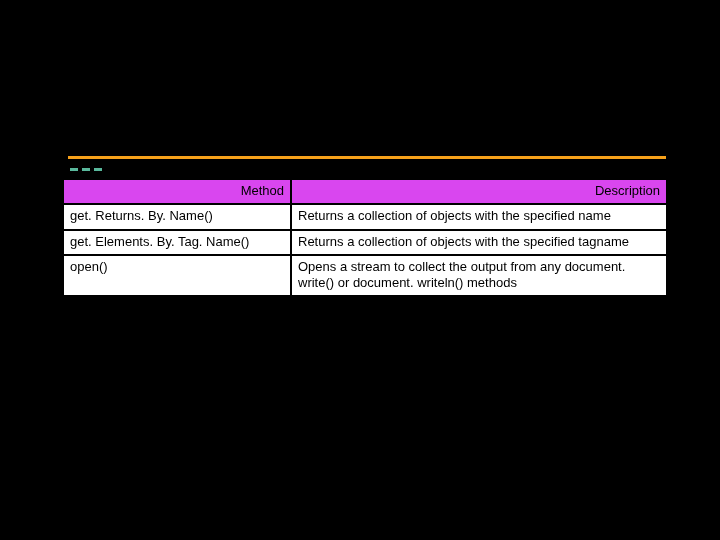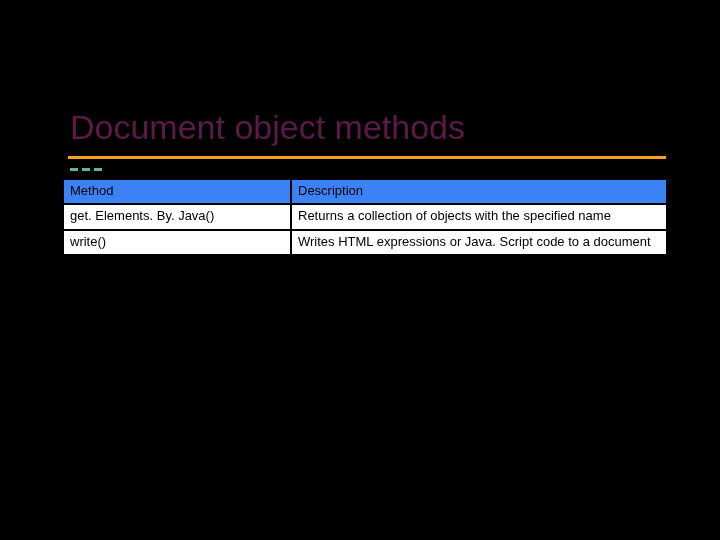--- a/index.html
+++ b/index.html
@@ -59,54 +59,56 @@
   .table col.method-col { width: 228px; }
   .table col.desc-col   { width: 376px; }
   .table th, .table td {
     border: 2px solid #000;
     padding: 3px 6px 4px 6px;
     text-align: left;
     vertical-align: top;
     line-height: 1.25;
   }
   .table th {
-    background: #3b82f6;
+    background: #d946ef;
     font-weight: normal;
     font-family: Verdana, Tahoma, Arial, sans-serif;
+    text-align: right;
   }
 </style>
 </head>
 <body>
 
 <div class="slide">
 
-  <div class="title-area">
-    <span class="title">Document object methods</span>
-  </div>
   <div class="underline"></div>
   <div class="dash d1"></div>
   <div class="dash d2"></div>
   <div class="dash d3"></div>
 
   <table class="table">
     <colgroup>
       <col class="method-col">
       <col class="desc-col">
     </colgroup>
     <thead>
       <tr>
         <th>Method</th>
         <th>Description</th>
       </tr>
     </thead>
     <tbody>
       <tr>
-        <td>get. Elements. By. Java()</td>
+        <td>get. Returns. By. Name()</td>
         <td>Returns a collection of objects with the specified name</td>
       </tr>
       <tr>
-        <td>write()</td>
-        <td>Writes HTML expressions or Java. Script code to a document</td>
+        <td>get. Elements. By. Tag. Name()</td>
+        <td>Returns a collection of objects with the specified tagname</td>
+      </tr>
+      <tr>
+        <td>open()</td>
+        <td>Opens a stream to collect the output from any document. write() or document. writeln() methods</td>
       </tr>
     </tbody>
   </table>
 
 </div>
 
 </body></html>

